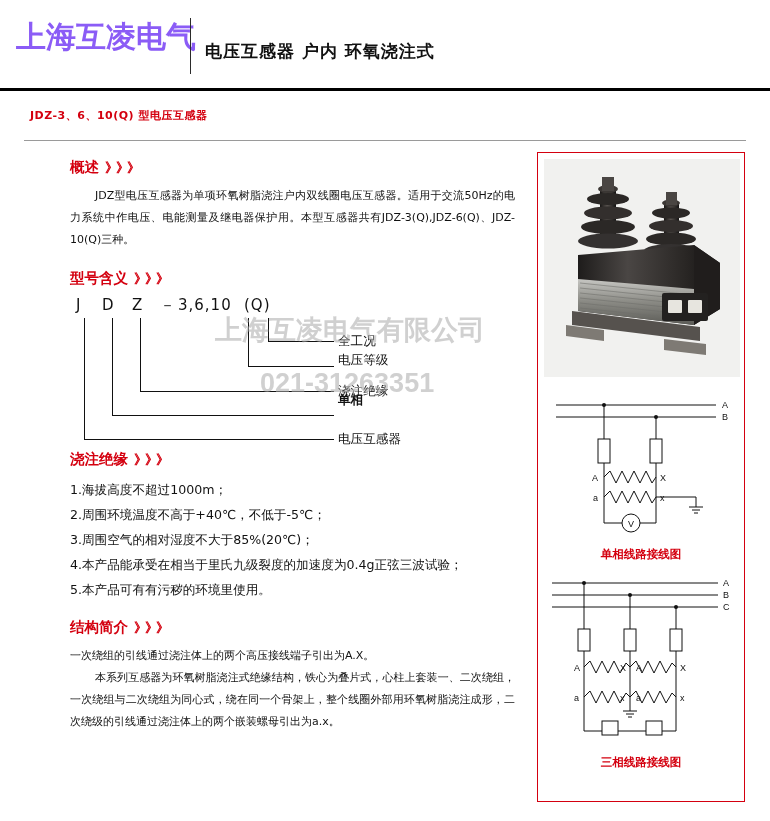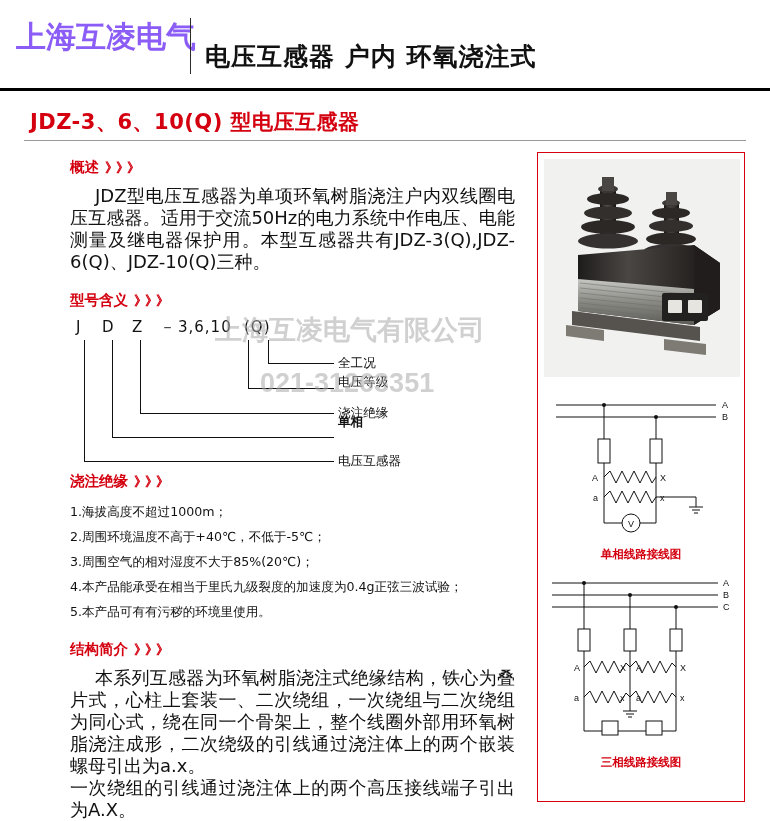--- a/index.html
+++ b/index.html
@@ -29,33 +29,33 @@
     font-size: 13.5px; font-weight: bold; color: #d4000f;
     margin-top: 4px; letter-spacing: 0.2px; white-space: nowrap;
   }
   .header-divider {
     position: absolute; left: 190px; top: 18px; width: 1px; height: 56px;
     background: #2b2b2b;
   }
   .header-title {
     position: absolute; left: 205px; top: 40px;
     font-family: "DejaVu Sans", sans-serif;
-    font-size: 25px; font-weight: bold; color: #111; letter-spacing: 1px;
+    font-size: 17px; font-weight: bold; color: #111; letter-spacing: 1px;
     white-space: nowrap;
   }
   .header-rule {
     position: absolute; left: 0; top: 88px; width: 770px; height: 3px;
     background: #000;
   }
 
   
   .product-title {
     position: absolute; left: 30px; top: 108px;
     font-family: "DejaVu Sans", sans-serif;
-    font-size: 21px; font-weight: bold; color: #d4000f;
+    font-size: 11px; font-weight: bold; color: #d4000f;
     letter-spacing: 0.5px; white-space: nowrap;
   }
   .title-rule {
     position: absolute; left: 24px; top: 140px; width: 722px; height: 1px;
     background: #9a9a9a;
   }
 
   
   .left-col {
     position: absolute; left: 70px; top: 158px; width: 455px;
@@ -65,21 +65,21 @@
     font-size: 14.5px; font-weight: bold; color: #d4000f;
     margin-bottom: 8px; white-space: nowrap;
   }
   .sec-head .chev {
     color: #d4000f; font-weight: bold; letter-spacing: -2px;
     font-family: "Liberation Sans", sans-serif; font-size: 13px;
     margin-left: 6px;
   }
   .body-text {
     font-family: "DejaVu Sans", sans-serif;
-    font-size: 18px; line-height: 22px; color: #111;
+    font-size: 11px; line-height: 22px; color: #111;
     text-align: justify;
   }
   .indent { text-indent: 25px; }
 
   
   .model-wrap { position: relative; height: 140px; margin-top: 4px; }
   .model-letters {
     position: absolute; left: 6px; top: 0;
     font-family: "DejaVu Sans", sans-serif;
     font-size: 15px; font-weight: normal; letter-spacing: 1px;
@@ -196,22 +196,22 @@
       <div>1.海拔高度不超过1000m；</div>
       <div>2.周围环境温度不高于+40℃，不低于-5℃；</div>
       <div>3.周围空气的相对湿度不大于85%(20℃)；</div>
       <div>4.本产品能承受在相当于里氏九级裂度的加速度为0.4g正弦三波试验；</div>
       <div>5.本产品可有有污秽的环境里使用。</div>
     </div>
 
     <div class="sec-head" style="margin-top:16px;">
       <span>结构简介</span><span class="chev">》》》</span>
     </div>
+    <div class="body-text" style="width:445px;">一次绕组的引线通过浇注体上的两个高压接线端子引出为A.X。</div>
     <div class="body-text indent" style="width:445px;">本系列互感器为环氧树脂浇注式绝缘结构，铁心为叠片式，心柱上套装一、二次绕组，一次绕组与二次绕组为同心式，绕在同一个骨架上，整个线圈外部用环氧树脂浇注成形，二次绕级的引线通过浇注体上的两个嵌装螺母引出为a.x。</div>
-    <div class="body-text" style="width:445px;">一次绕组的引线通过浇注体上的两个高压接线端子引出为A.X。</div>
   </div>
 
   <div class="right-panel">
 
     <div class="photo">
       <svg width="196" height="218" viewBox="0 0 196 218">
         <defs>
           <linearGradient id="bodyg" x1="0" y1="0" x2="1" y2="0">
             <stop offset="0%" stop-color="#1e1c1b"></stop>
             <stop offset="35%" stop-color="#4a4644"></stop>

